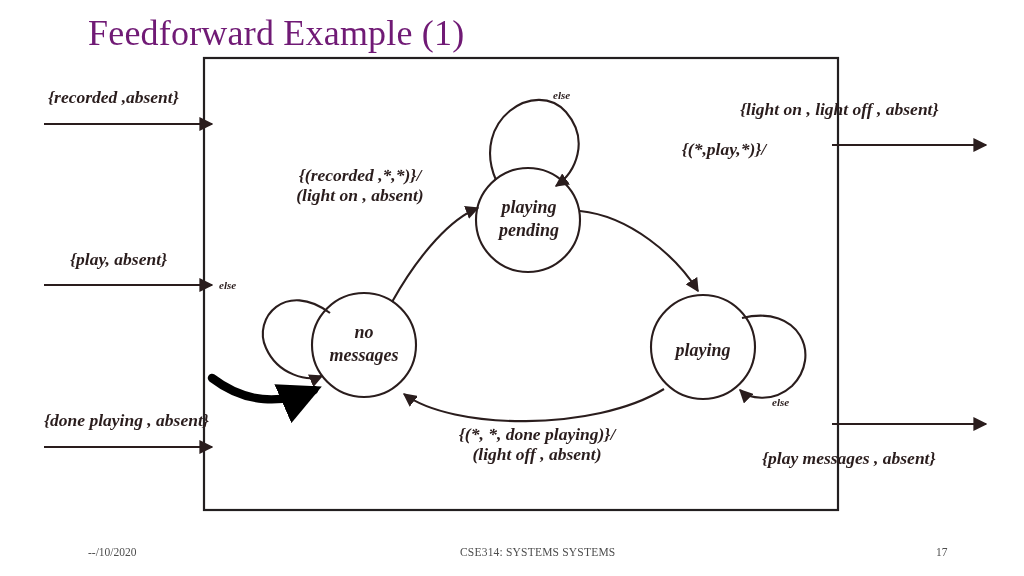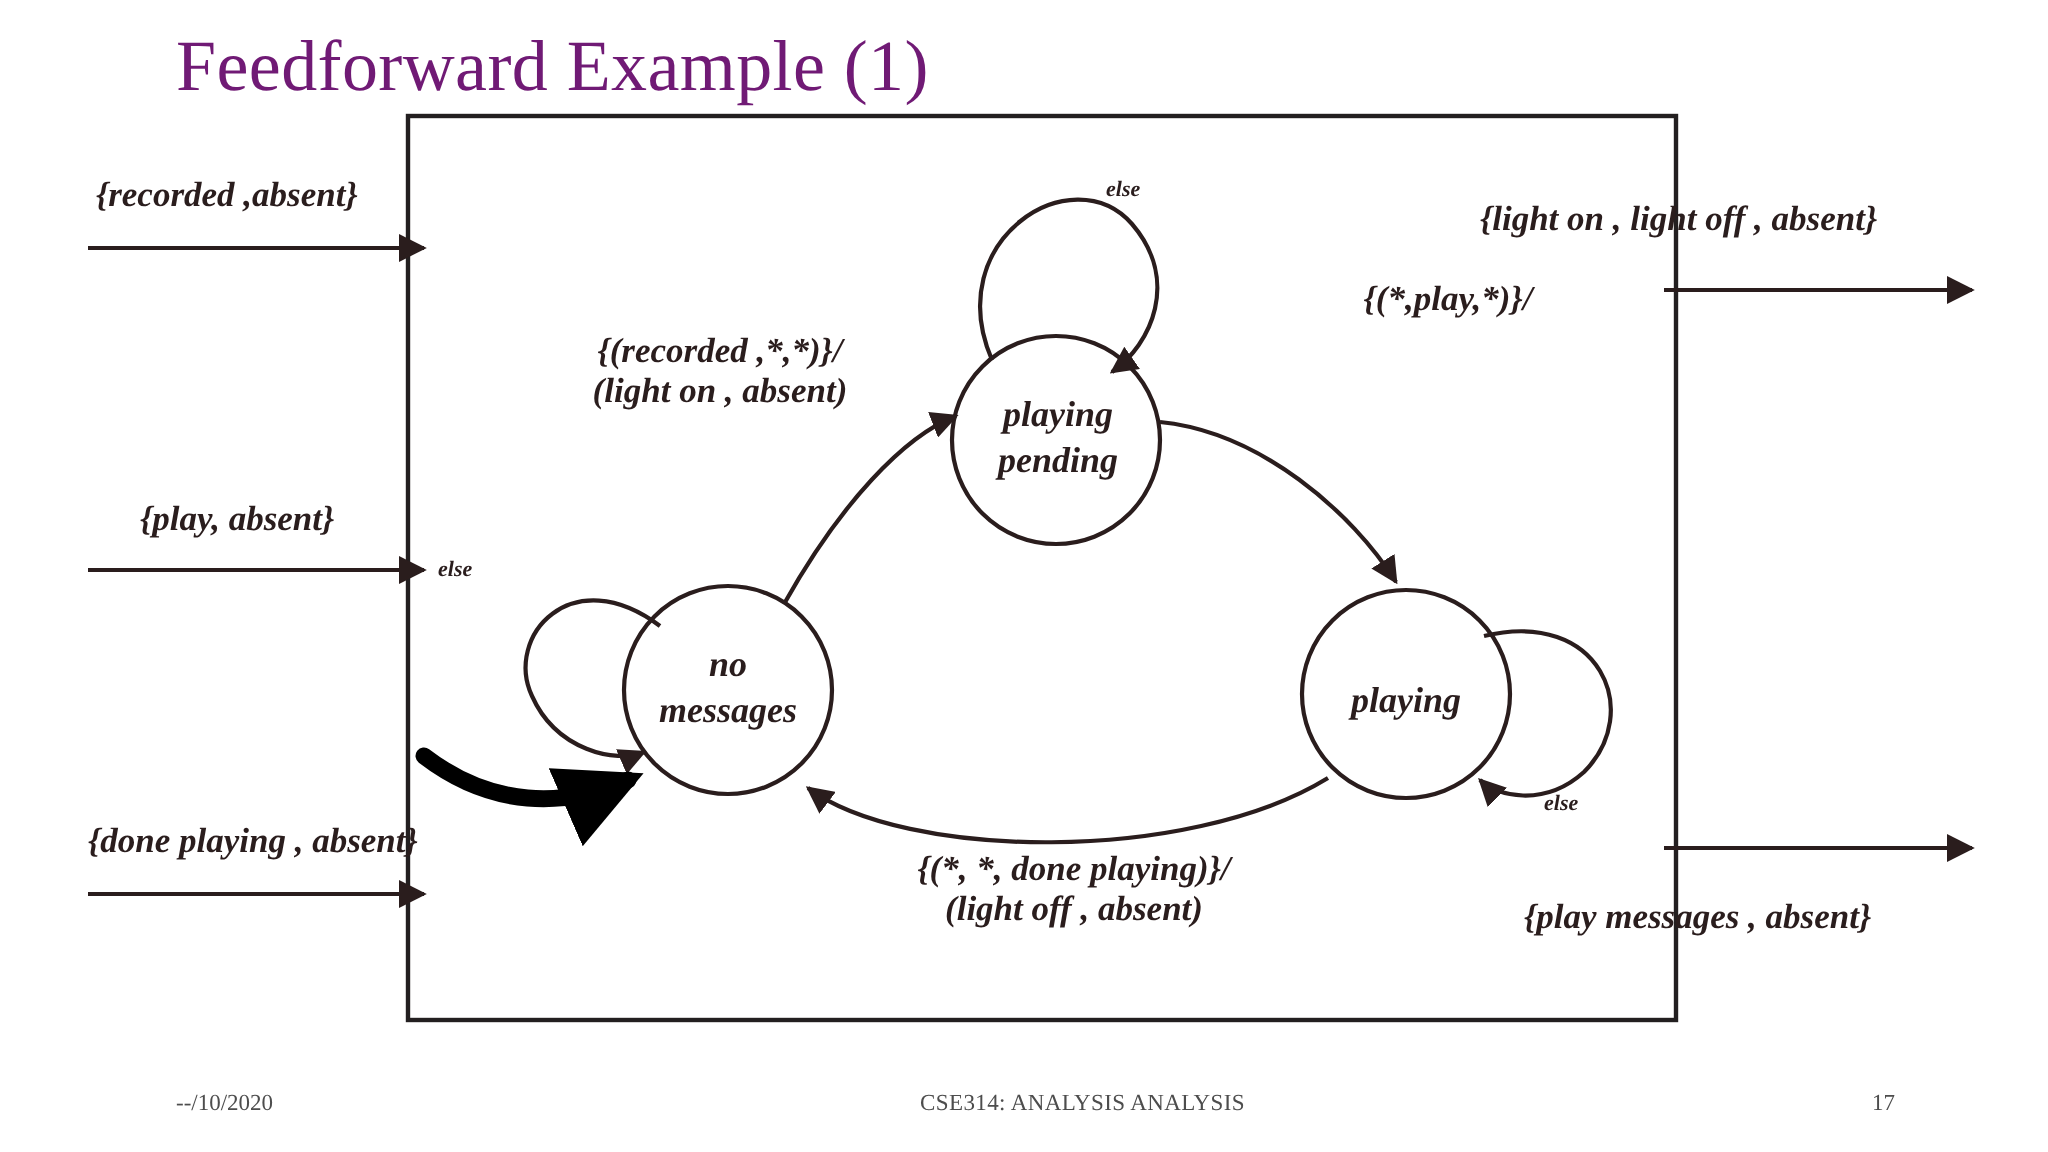--- a/index.html
+++ b/index.html
@@ -162,17 +162,17 @@
 
   <div class="lbl io" style="left:48px; top:88px;">{recorded ,absent}</div>
   <div class="lbl io" style="left:70px; top:250px;">{play, absent}</div>
   <div class="lbl io" style="left:44px; top:411px;">{done playing , absent}</div>
 
   <div class="lbl io" style="left:740px; top:100px;">{light on , light off , absent}</div>
   <div class="lbl io" style="left:762px; top:449px;">{play messages , absent}</div>
 
   <div id="footer">
     <div class="foot" id="footer-date">--/10/2020</div>
-    <div class="foot" id="footer-course">CSE314: ANALYSIS ANALYSIS</div>
+    <div class="foot" id="footer-course">CSE314: SYSTEMS SYSTEMS</div>
     <div class="foot" id="footer-page">17</div>
   </div>
 
 </div>
 
 </body></html>

